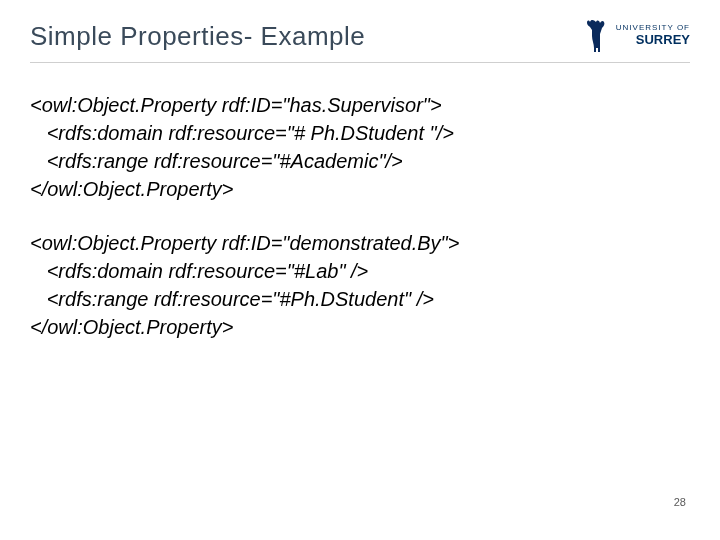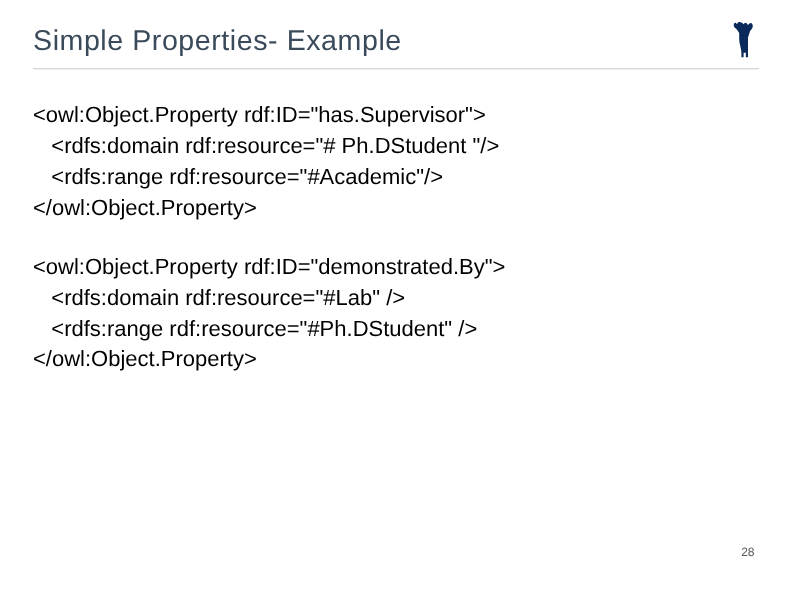--- a/index.html
+++ b/index.html
@@ -51,20 +51,21 @@
     .divider {
       margin: 8px 30px 0 30px;
       height: 1px;
       background: #cfcfcf;
     }
     .content {
       padding: 28px 30px 0 30px;
     }
     .code-block {
       font-family: Verdana, Geneva, sans-serif;
+      font-style: italic;
       font-size: 20px;
       color: #000000;
       line-height: 1.4;
       margin-bottom: 26px;
       white-space: pre;
     }
     .slide-number {
       position: absolute;
       bottom: 32px;
       right: 34px;
@@ -77,20 +78,24 @@
 <body>
 
 <div class="header">
   <div class="title">Simple Properties- Example</div>
   <div class="logo">
     <span class="stag-icon">
       <svg viewBox="0 0 28 36" width="28" height="36">
         <path d="M14 4 C12 2 9 1 8 4 C7 2 5 2 5 5 C5 7 7 8 8 9 L10 12 L10 18 C10 22 12 26 12 30 L12 34 L14 34 L14 30 L16 30 L16 34 L18 34 L18 28 C18 24 18 20 18 16 L20 10 C22 8 23 6 22 4 C21 2 19 3 18 5 C17 2 15 2 14 4 Z" fill="#0a2a5c"></path>
       </svg>
     </span>
+    <span class="logo-text">
+      <span class="univ">UNIVERSITY OF</span>
+      <span class="surrey">SURREY</span>
+    </span>
   </div>
 </div>
 
 <div class="divider"></div>
 
 <div class="content">
   <div class="code-block"><span>&lt;owl:Object.Property rdf:ID="has.Supervisor"&gt;</span>
 <span>   &lt;rdfs:domain rdf:resource="# Ph.DStudent "/&gt;</span>
 <span>   &lt;rdfs:range rdf:resource="#Academic"/&gt;</span>
 <span>&lt;/owl:Object.Property&gt;</span></div>

